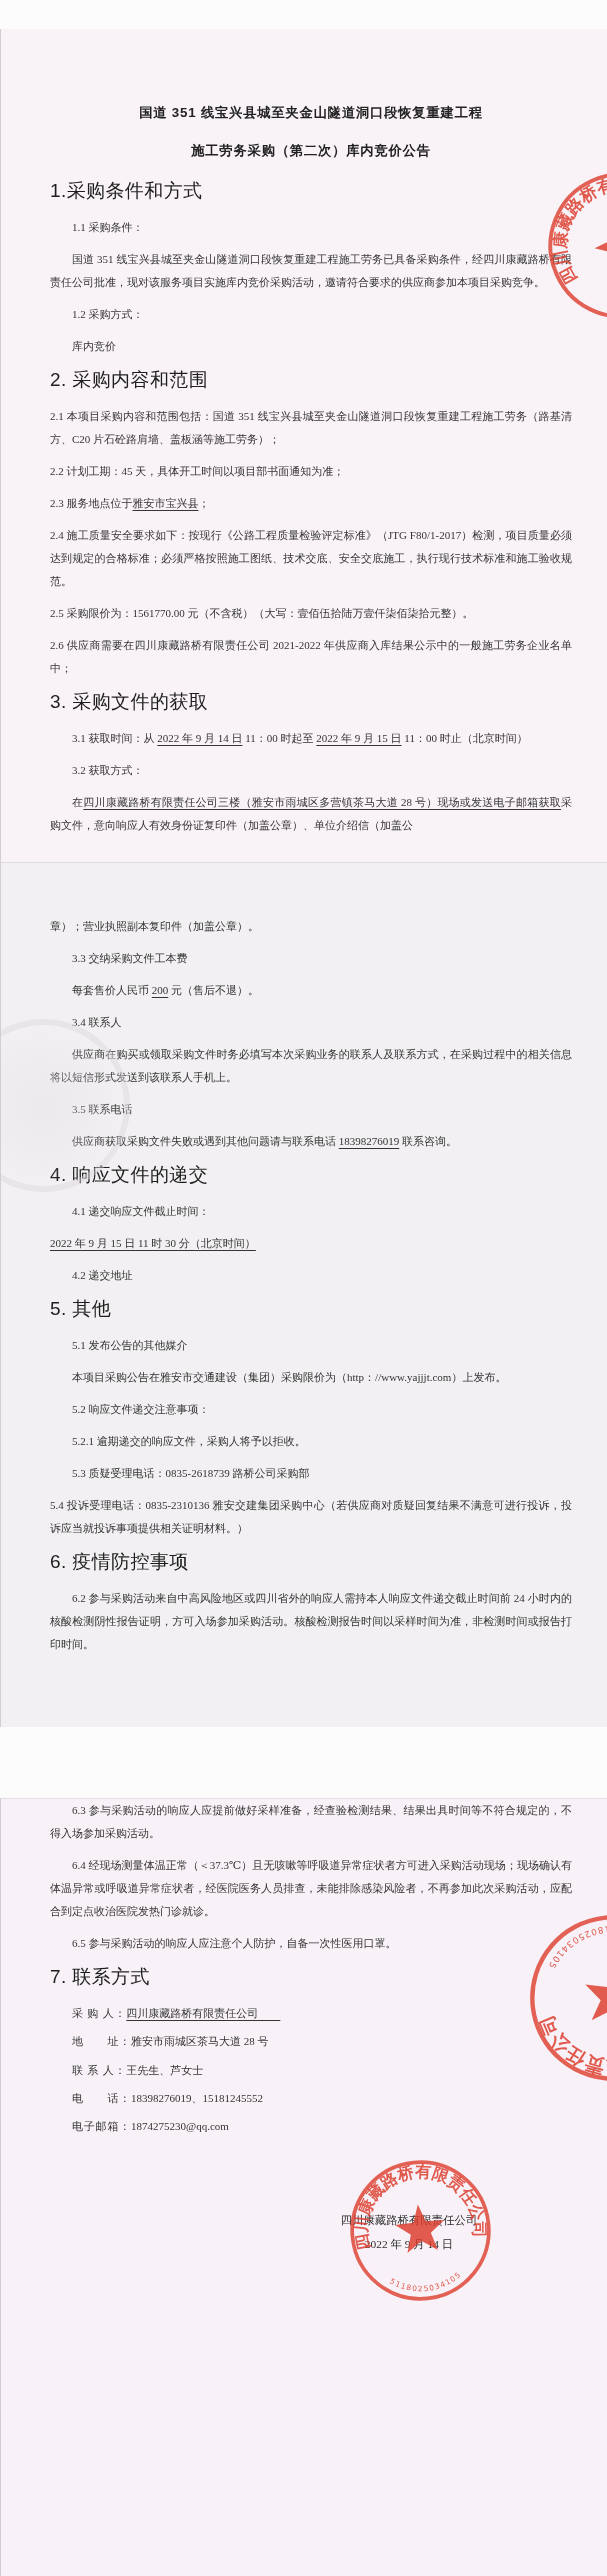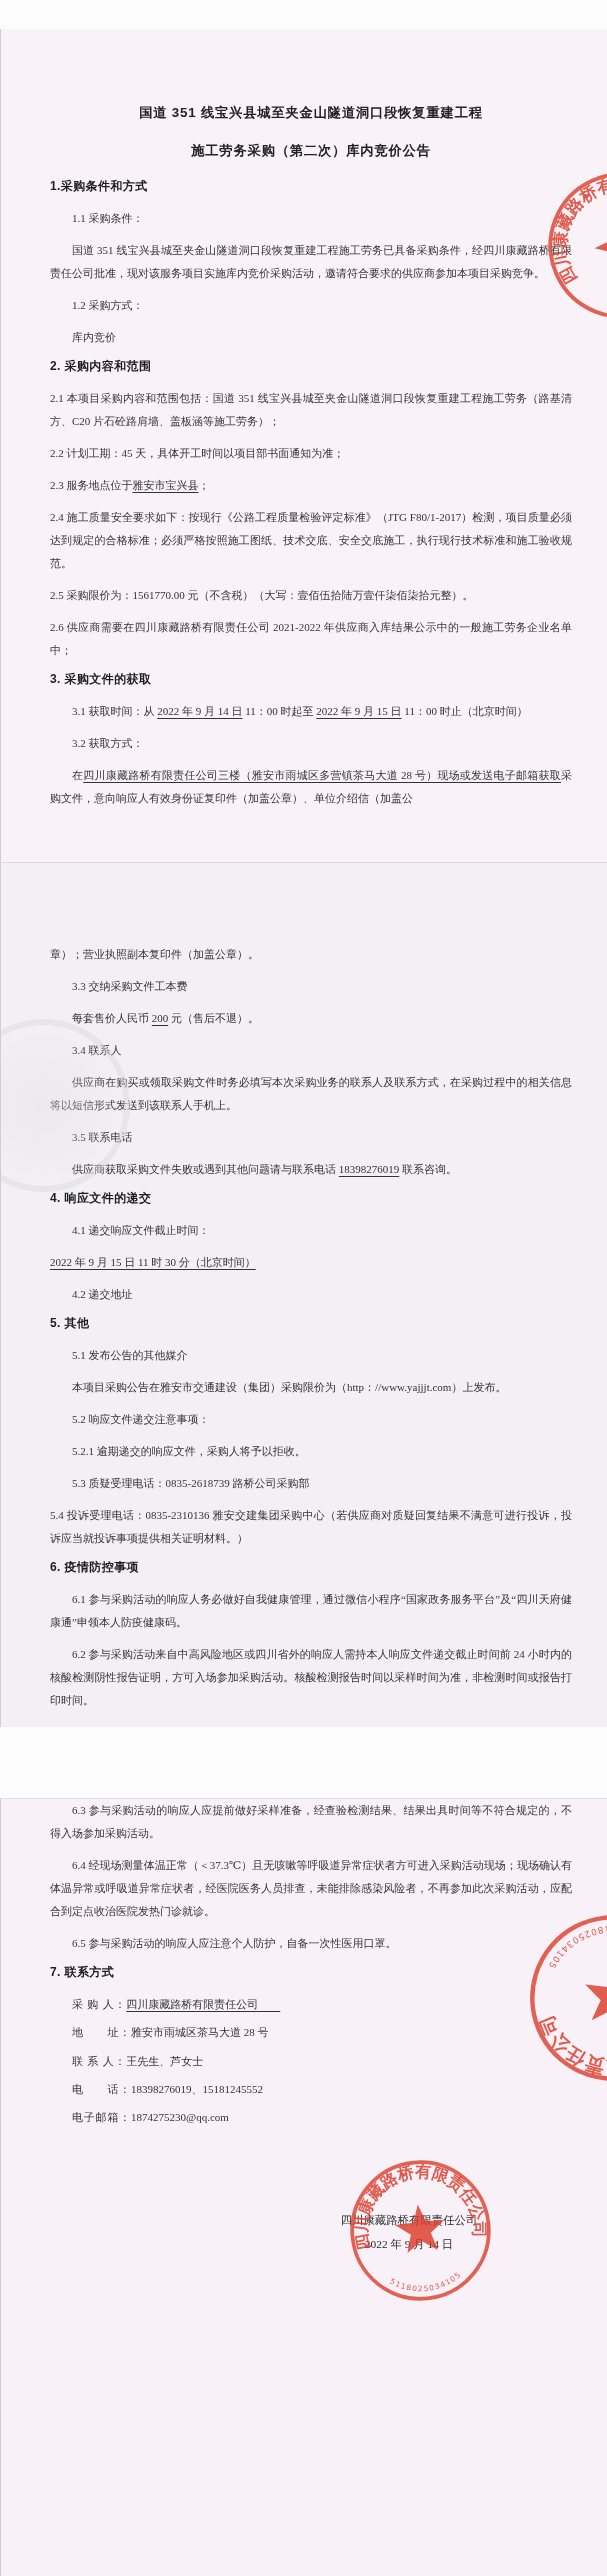--- a/index.html
+++ b/index.html
@@ -9,30 +9,30 @@
     font-family:"Liberation Serif","DejaVu Serif",serif;
     color:#343434;
   }
   .page{
     position:absolute;left:0;width:607px;overflow:hidden;
     box-sizing:border-box;
     border-left:1.5px solid #d2cdd2;
     padding:0 35px 0 49px;
   }
   .page-1{top:29px;height:839px;background:#f9f3f8;padding-top:74px;}
-  .page-2{top:862px;height:865px;background:#f2f0f2;border-top:1.5px solid #dddbdd;padding-top:80px;}
+  .page-2{top:862px;height:865px;background:#f2f0f2;border-top:1.5px solid #dddbdd;padding-top:52px;}
   .page-3{top:1798px;height:834px;background:#f8f2f8;border-top:1.5px solid #e2dde2;}
   .title{
     font-family:"Liberation Sans","DejaVu Sans",sans-serif;
     font-size:13.3px;font-weight:bold;color:#222;
     text-align:center;line-height:20px;margin:0 0 17.5px;letter-spacing:0.8px;
   }
   .h2{
     font-family:"Liberation Sans","DejaVu Sans",sans-serif;
-    font-size:12px;font-weight:bold;color:#1e1e1e;
+    font-size:19px;font-weight:normal;color:#1e1e1e;
     margin:6px 0 12px;letter-spacing:0.4px;
   }
   .p{font-size:11px;line-height:23px;margin:0 0 9px;text-align:justify;}
   .p.indent{text-indent:2em;}
   .p.item{margin-left:2em;}
   .p.hang{margin-left:0;}
   .u{text-decoration:underline;text-underline-offset:3px;}
   .contact-row{font-size:11px;line-height:23px;margin:0 0 5.3px 2em;}
   .contact-row .lbl{letter-spacing:0.8px;}
   
@@ -104,21 +104,20 @@
       <p class="p"><span class="u">2022 年 9 月 15 日 11 时 30 分（北京时间）</span></p>
       <p class="p item"><span>4.2 递交地址</span></p>
       <div class="h2"><span>5. 其他</span></div>
       <p class="p item"><span>5.1 发布公告的其他媒介</span></p>
       <p class="p indent"><span>本项目采购公告在雅安市交通建设（集团）采购限价为（http：//www.yajjjt.com）上发布。</span></p>
       <p class="p item"><span>5.2 响应文件递交注意事项：</span></p>
       <p class="p item"><span>5.2.1 逾期递交的响应文件，采购人将予以拒收。</span></p>
       <p class="p item"><span>5.3 质疑受理电话：0835-2618739 路桥公司采购部</span></p>
       <p class="p"><span>5.4 投诉受理电话：0835-2310136 雅安交建集团采购中心（若供应商对质疑回复结果不满意可进行投诉，投诉应当就投诉事项提供相关证明材料。）</span></p>
       <div class="h2"><span>6. 疫情防控事项</span></div>
-      <p class="p indent"><span>6.1 参与采购活动的响应人务必做好自我健康管理，通过微信小程序“国家政务服务平台”及“四川天府健康通”申领本人防疫健康码。</span></p>
       <p class="p indent"><span>6.2 参与采购活动来自中高风险地区或四川省外的响应人需持本人响应文件递交截止时间前 24 小时内的核酸检测阴性报告证明，方可入场参加采购活动。核酸检测报告时间以采样时间为准，非检测时间或报告打印时间。</span></p>
     </div>
 </div>
 
 <div class="page page-3">
   <div class="content">
       <p class="p indent"><span>6.3 参与采购活动的响应人应提前做好采样准备，经查验检测结果、结果出具时间等不符合规定的，不得入场参加采购活动。</span></p>
       <p class="p indent"><span>6.4 经现场测量体温正常（＜37.3℃）且无咳嗽等呼吸道异常症状者方可进入采购活动现场；现场确认有体温异常或呼吸道异常症状者，经医院医务人员排查，未能排除感染风险者，不再参加此次采购活动，应配合到定点收治医院发热门诊就诊。</span></p>
       <p class="p indent"><span>6.5 参与采购活动的响应人应注意个人防护，自备一次性医用口罩。</span></p>
       <div class="h2"><span>7. 联系方式</span></div>

